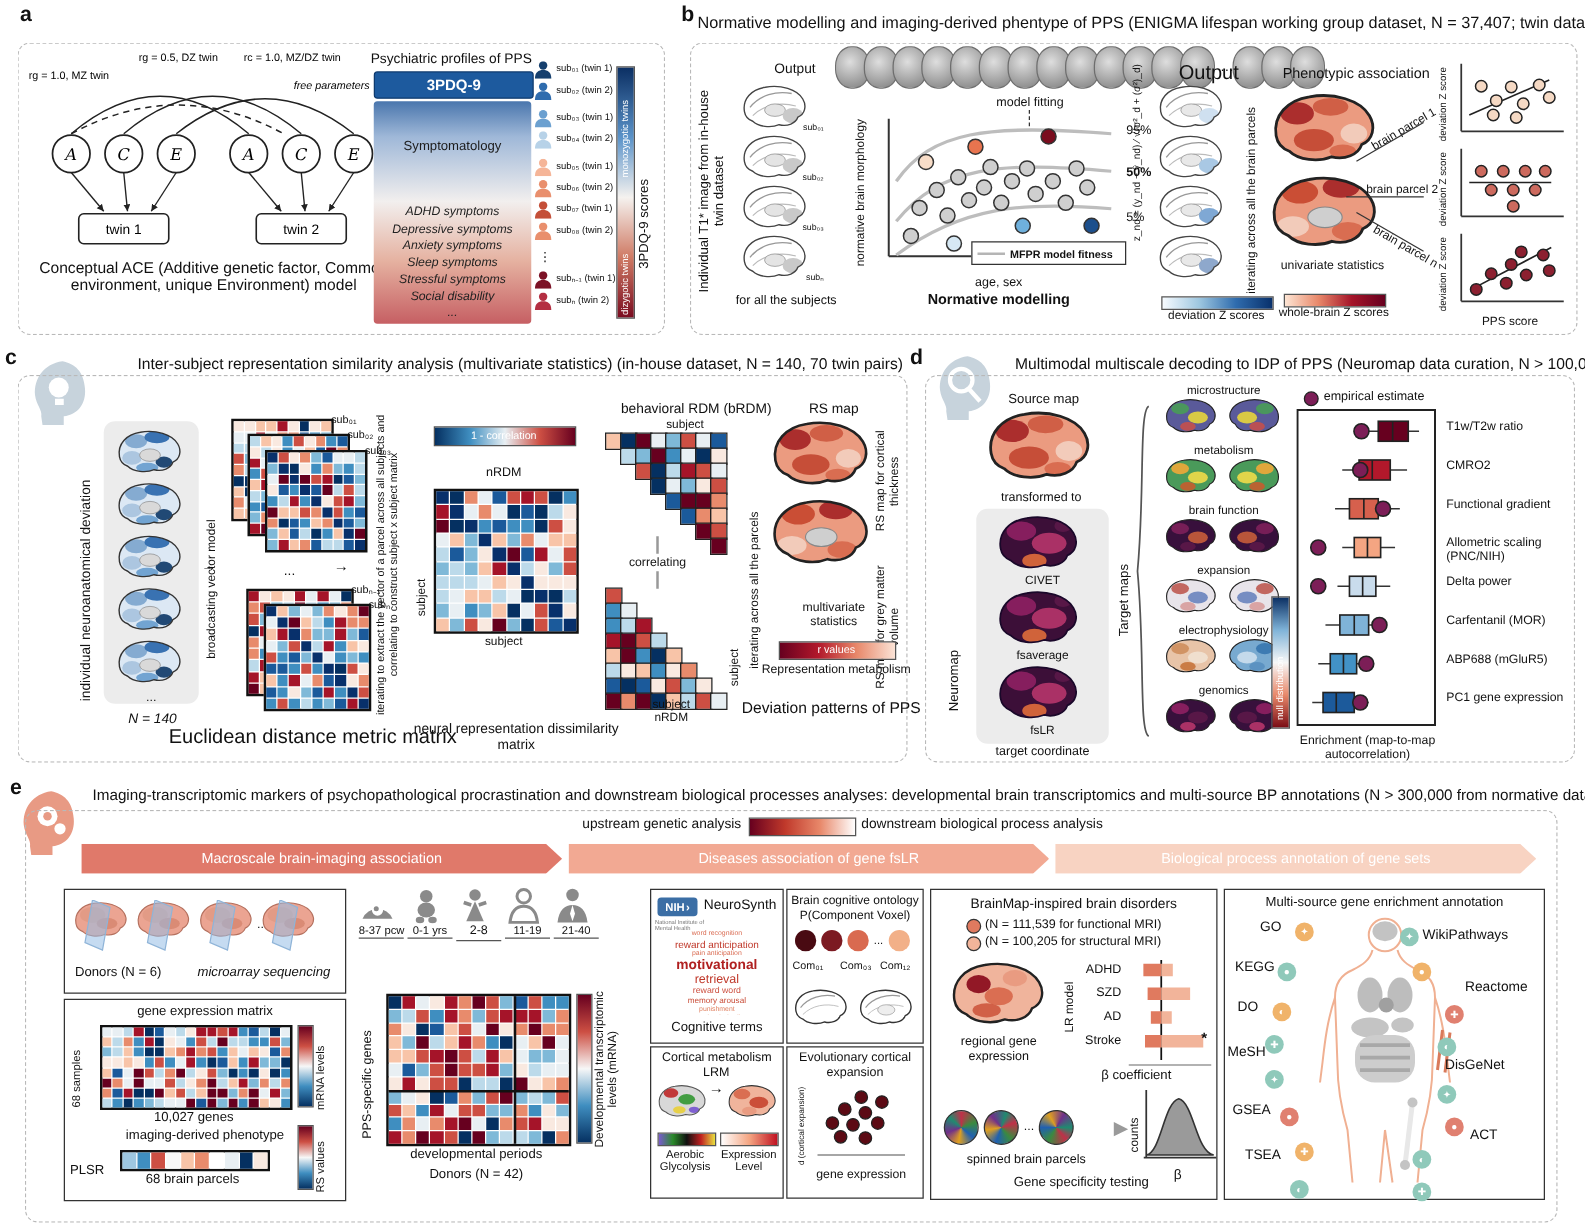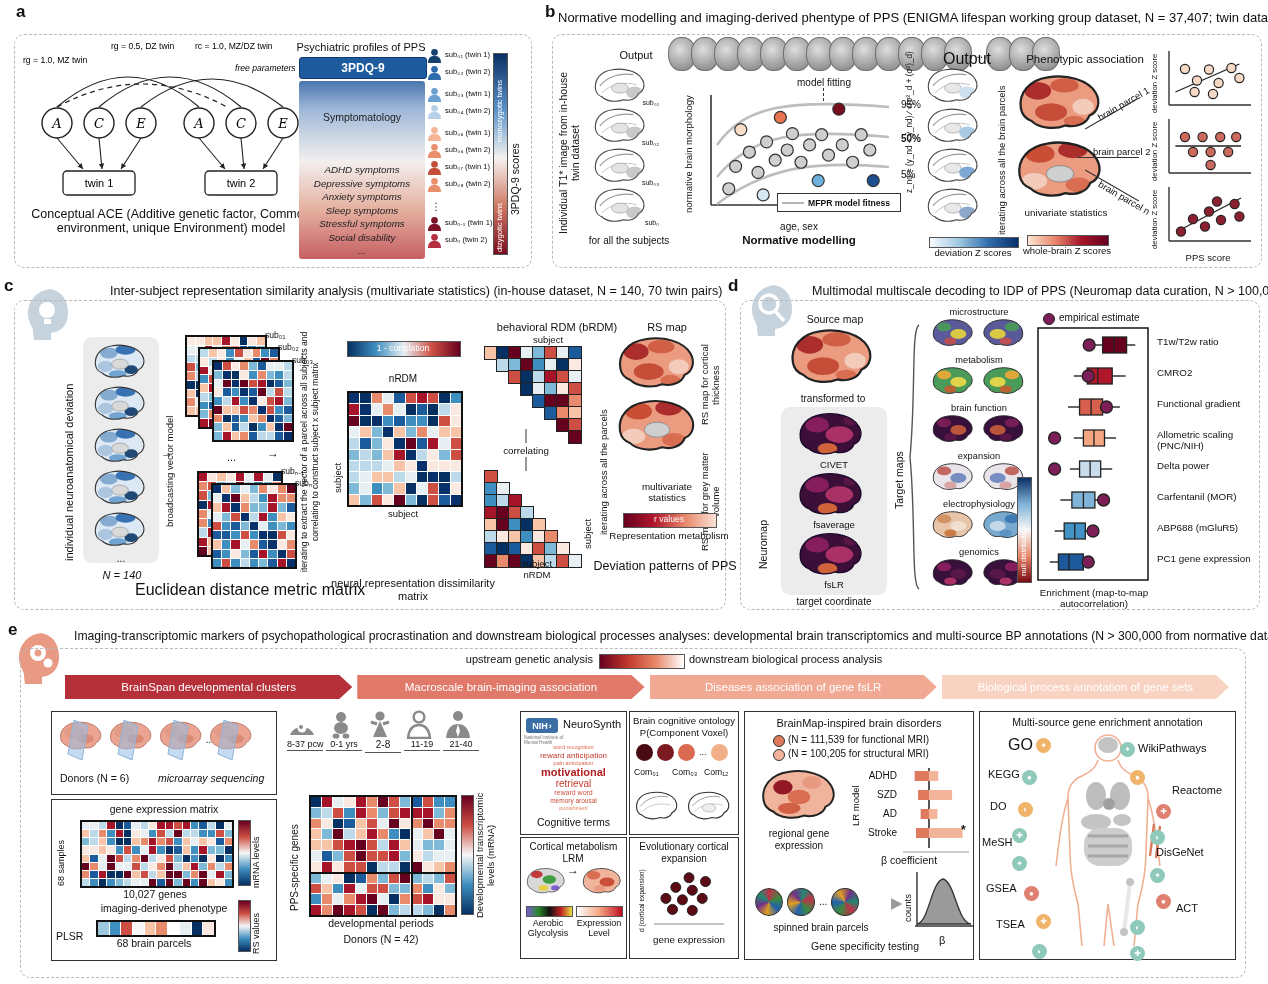--- a/index.html
+++ b/index.html
@@ -1714,23 +1714,20 @@
       <span class="t" style="left: 416px; top: 191px; width: 100px; white-space: normal; font-size: 9.8px; line-height: 10.5px;">Carfentanil (MOR)</span>
       <span class="t" style="left: 416px; top: 222px; width: 100px; white-space: normal; font-size: 9.8px; line-height: 10.5px;">ABP688 (mGluR5)</span>
       <span class="t" style="left: 416px; top: 253px; width: 100px; white-space: normal; font-size: 9.8px; line-height: 10.5px;">PC1 gene expression</span>
     </div>
 
   <div class="dash" id="pe" style="left:20px;top:648px;width:1224px;height:328px">
     <span class="t" style="left:404px;top:4px;width:168px;text-align:right;font-size:11px">upstream genetic analysis</span>
     <div class="cbar" style="left:578px;top:5px;width:84px;height:13px;background:linear-gradient(90deg,#67001f,#c0392b,#e8886a,#fff)"></div>
     <span class="t" style="left:668px;top:4px;width:250px;font-size:11px">downstream biological process analysis</span>
     <div id="steps" style="position:absolute;left:44px;top:26px;width:1164px;display:flex;gap:5px">
-        <div class="step" style="flex: 1 1 0%; background: rgb(182, 48, 58);">
-          <span>BrainSpan developmental clusters</span>
-        </div>
         <div class="step" style="flex: 1 1 0%; background: rgb(224, 121, 106);">
           <span>Macroscale brain-imaging association</span>
         </div>
         <div class="step" style="flex: 1 1 0%; background: rgb(242, 169, 147);">
           <span>Diseases association of gene fsLR</span>
         </div>
         <div class="step" style="flex: 1 1 0%; background: rgb(248, 211, 194);">
           <span>Biological process annotation of gene sets</span>
         </div>
       </div>
@@ -2395,21 +2392,21 @@
             <ellipse cx="84" cy="88" rx="9" ry="6" fill="#c4c4c4"></ellipse>
             <rect x="46" y="96" width="48" height="38" rx="16" fill="#cdcdcd"></rect>
             <path d="M50,104 H90 M50,114 H90 M50,124 H90" stroke="#a8a8a8" stroke-width="3" fill="none"></path>
             <line x1="92" y1="150" x2="86" y2="200" stroke="#e8e8e8" stroke-width="4"></line>
             <circle cx="92" cy="150" r="4" fill="#c4c4c4"></circle>
             <circle cx="86" cy="200" r="4" fill="#c4c4c4"></circle>
             <path d="M116,92 L112,124 M122,94 L118,126" stroke="#d97a5a" stroke-width="2.4"></path>
           </svg>
         </div>
       <div id="dbs"></div>
-    <span class="t" style="left: 28px; top: 24px; font-size: 16px;">GO</span>
+    <span class="t" style="left: 28px; top: 24px; font-size: 11px;">GO</span>
         <span class="t" style="left: 8px; top: 56px; font-size: 11px;">KEGG</span>
         <span class="t" style="left: 10px; top: 88px; font-size: 11px;">DO</span>
         <span class="t" style="left: 2px; top: 124px; font-size: 11px;">MeSH</span>
         <span class="t" style="left: 6px; top: 170px; font-size: 11px;">GSEA</span>
         <span class="t" style="left: 16px; top: 206px; font-size: 11px;">TSEA</span>
         <span class="t" style="left: 158px; top: 30px; font-size: 11px;">WikiPathways</span>
         <span class="t" style="left: 192px; top: 72px; font-size: 11px;">Reactome</span>
         <span class="t" style="left: 176px; top: 134px; font-size: 11px;">DisGeNet</span>
         <span class="t" style="left: 196px; top: 190px; font-size: 11px;">ACT</span>
         <div class="dbicon" style="left: 56px; top: 26px; background: rgb(240, 179, 106); position: absolute;">✦</div>

